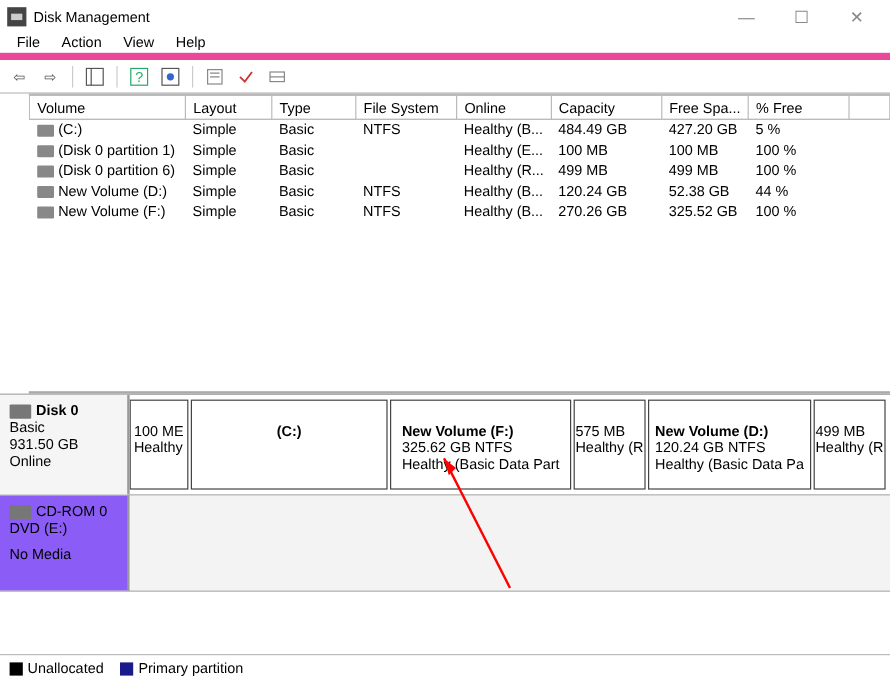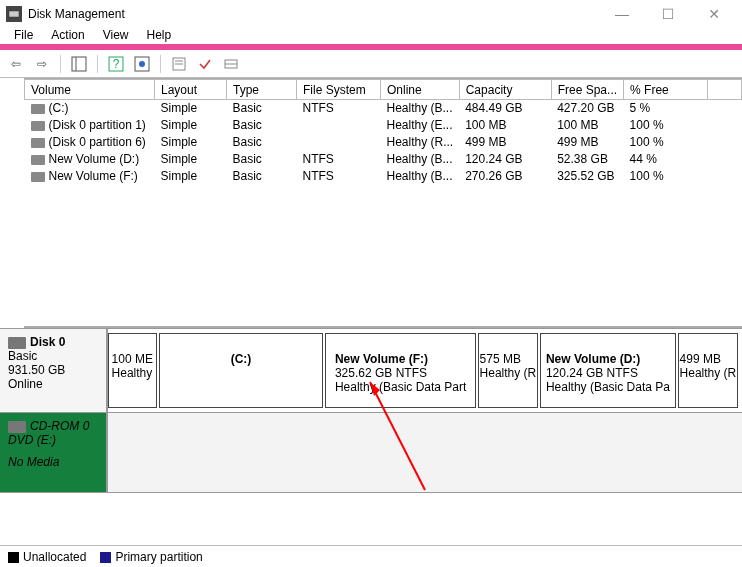--- a/index.html
+++ b/index.html
@@ -24,21 +24,21 @@
 .disk-row { display: flex; height: 85px; border-top: 1px solid #999; border-bottom: 1px solid #999; }
 .disk-hdr { width: 108px; padding: 6px 8px; background: #f5f5f5; border-right: 2px solid #999; }
 .disk-hdr .dname { font-weight: bold; }
 .disk-icon { width: 18px; height: 12px; background: #777; display: inline-block; margin-right: 4px; vertical-align: middle; border-radius: 1px; }
 .parts { flex: 1; display: flex; padding: 4px 4px 4px 0; gap: 2px; overflow: hidden; }
 .part { border: 1px solid #444; display: flex; flex-direction: column; min-width: 0; align-items: center; }
 .part-bar { height: 14px; background: #1a1a8a; flex-shrink: 0; }
 .part-body { padding: 4px 6px; flex: 1; overflow: hidden; white-space: nowrap; font-size: 11.5px; line-height: 14px; }
 .part-body .pt { font-weight: bold; }
 .cd-row { display: flex; height: 80px; border-bottom: 1px solid #999; }
-.cd-hdr { width: 108px; padding: 6px 8px; background: #15803d; border-right: 2px solid #999; font-style: italic; }
+.cd-hdr { width: 108px; padding: 6px 8px; background: #8b5cf6; border-right: 2px solid #999; }
 .cd-body { flex: 1; background: #f3f3f3; }
 .legend { height: 22px; border-top: 1px solid #bbb; display: flex; align-items: center; padding: 0 8px; gap: 14px; position: absolute; bottom: 0; left: 0; right: 0; }
 .legend-sw { width: 11px; height: 11px; display: inline-block; margin-right: 4px; vertical-align: middle; }
 .arrow { position: absolute; pointer-events: none; }
 </style>
 </head>
 <body>
 
 <div class="titlebar">
   <span class="titlebar-icon">

